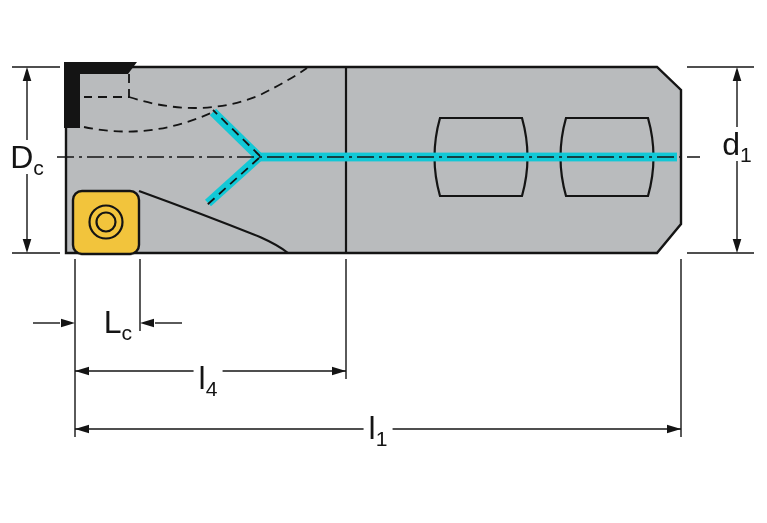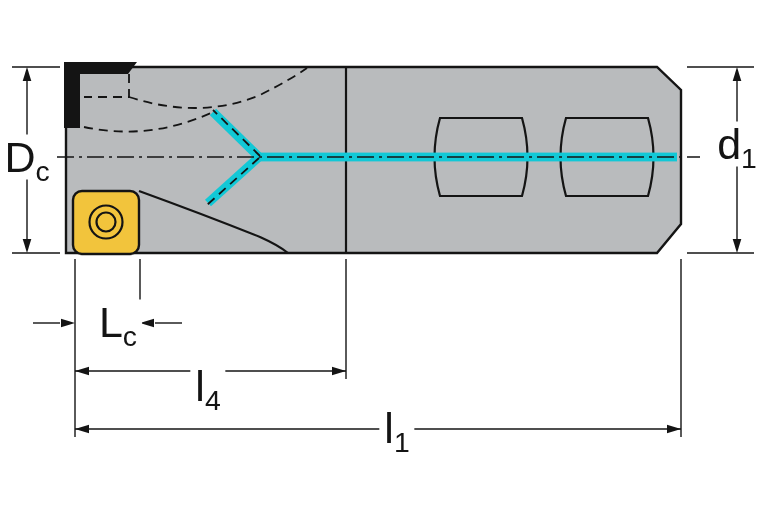--- a/index.html
+++ b/index.html
@@ -16,21 +16,21 @@
   .dashed      { stroke:#141414; stroke-width:1.8; fill:none; stroke-dasharray:9 6; }
   .centerline  { stroke:#141414; stroke-width:1.6; fill:none; stroke-dasharray:17 5 3 5; }
   .coolant-stroke { stroke-width:9; fill:none; stroke-linecap:butt; }
   .dim         { stroke:#141414; stroke-width:1.4; fill:none; }
   .arrow       { fill:#141414; stroke:none; }
   .part-outline{ stroke:#141414; stroke-width:2.4; }
 
   .dim-label {
     position:absolute; transform:translate(-50%,-50%);
     background:#ffffff; color:#141414;
-    font-size:43px; line-height:1; padding:1px 5px; white-space:nowrap;
+    font-size:32px; line-height:1; padding:1px 5px; white-space:nowrap;
   }
   .dim-label sub { font-size:0.66em; line-height:0; }
 </style>
 </head>
 <body>
 
 <div class="canvas">
 
   <svg viewBox="0 0 767 523" width="767" height="523">
 
@@ -99,21 +99,21 @@
   </div>
 
   <div class="dim-label" style="left:737px; top:144px;">
     <span>d</span><sub>1</sub>
   </div>
 
   <div class="dim-label" style="left:118px; top:322px;">
     <span>L</span><sub>c</sub>
   </div>
 
-  <div class="dim-label" style="left:208px; top:386px;text-align:right;">
+  <div class="dim-label" style="left:208px; top:378px;text-align:right;">
     <span>l</span><sub>4</sub>
   </div>
 
-  <div class="dim-label" style="left:397px; top:428px;">
+  <div class="dim-label" style="left:378px; top:428px;">
     <span>l</span><sub>1</sub>
   </div>
 
 </div>
 
 </body></html>

